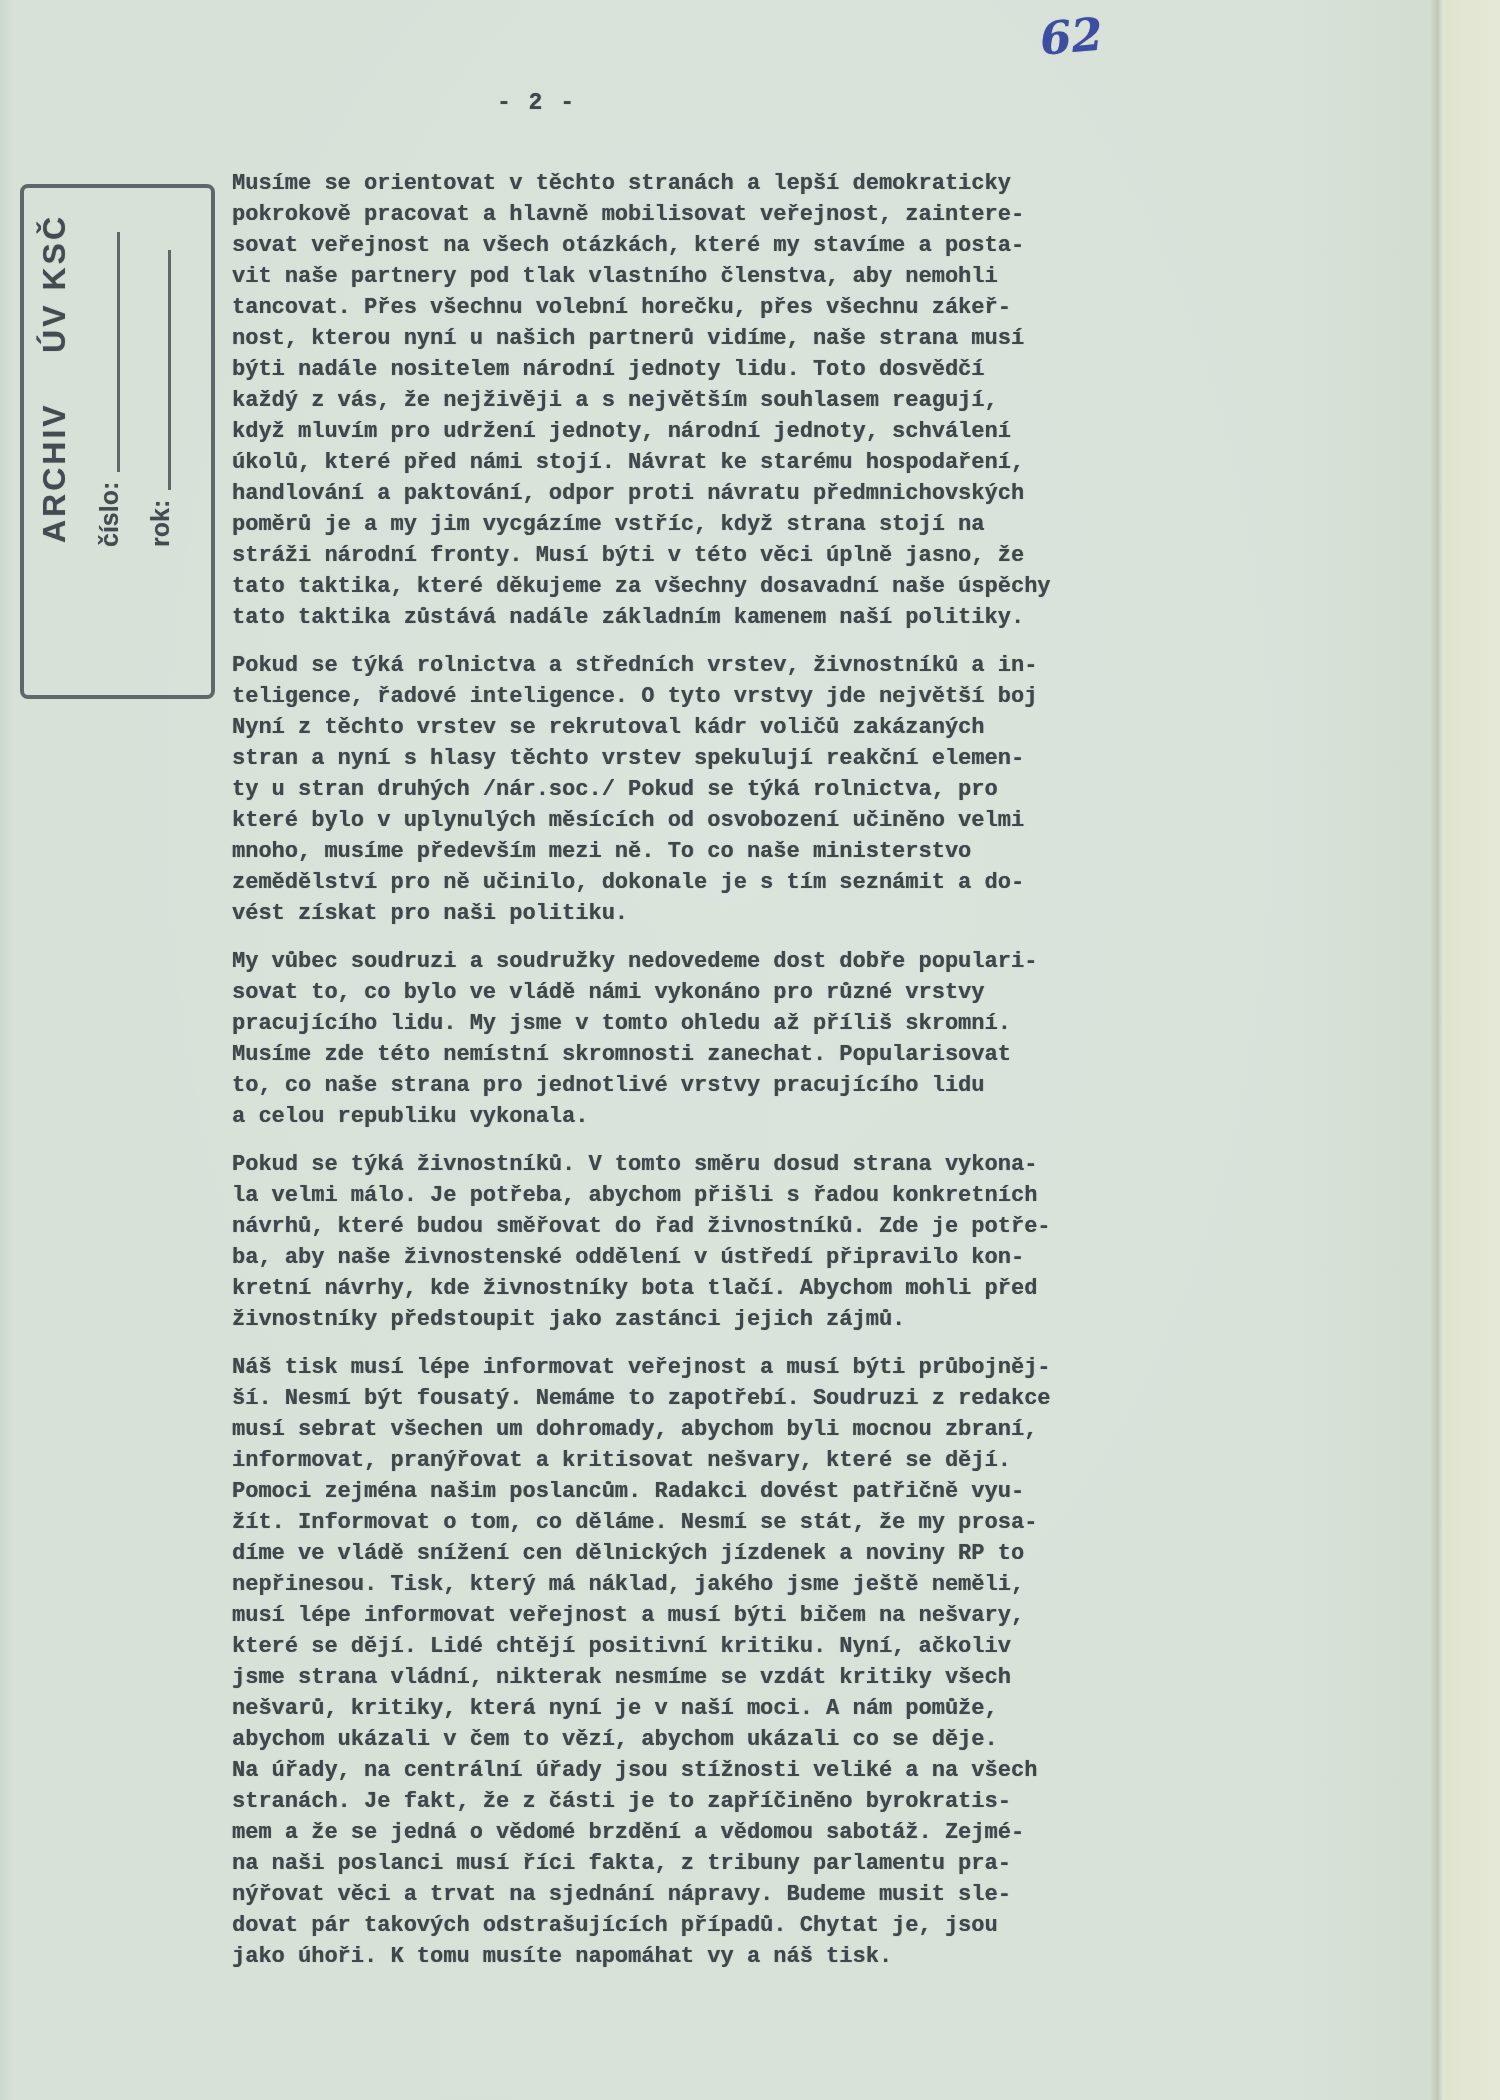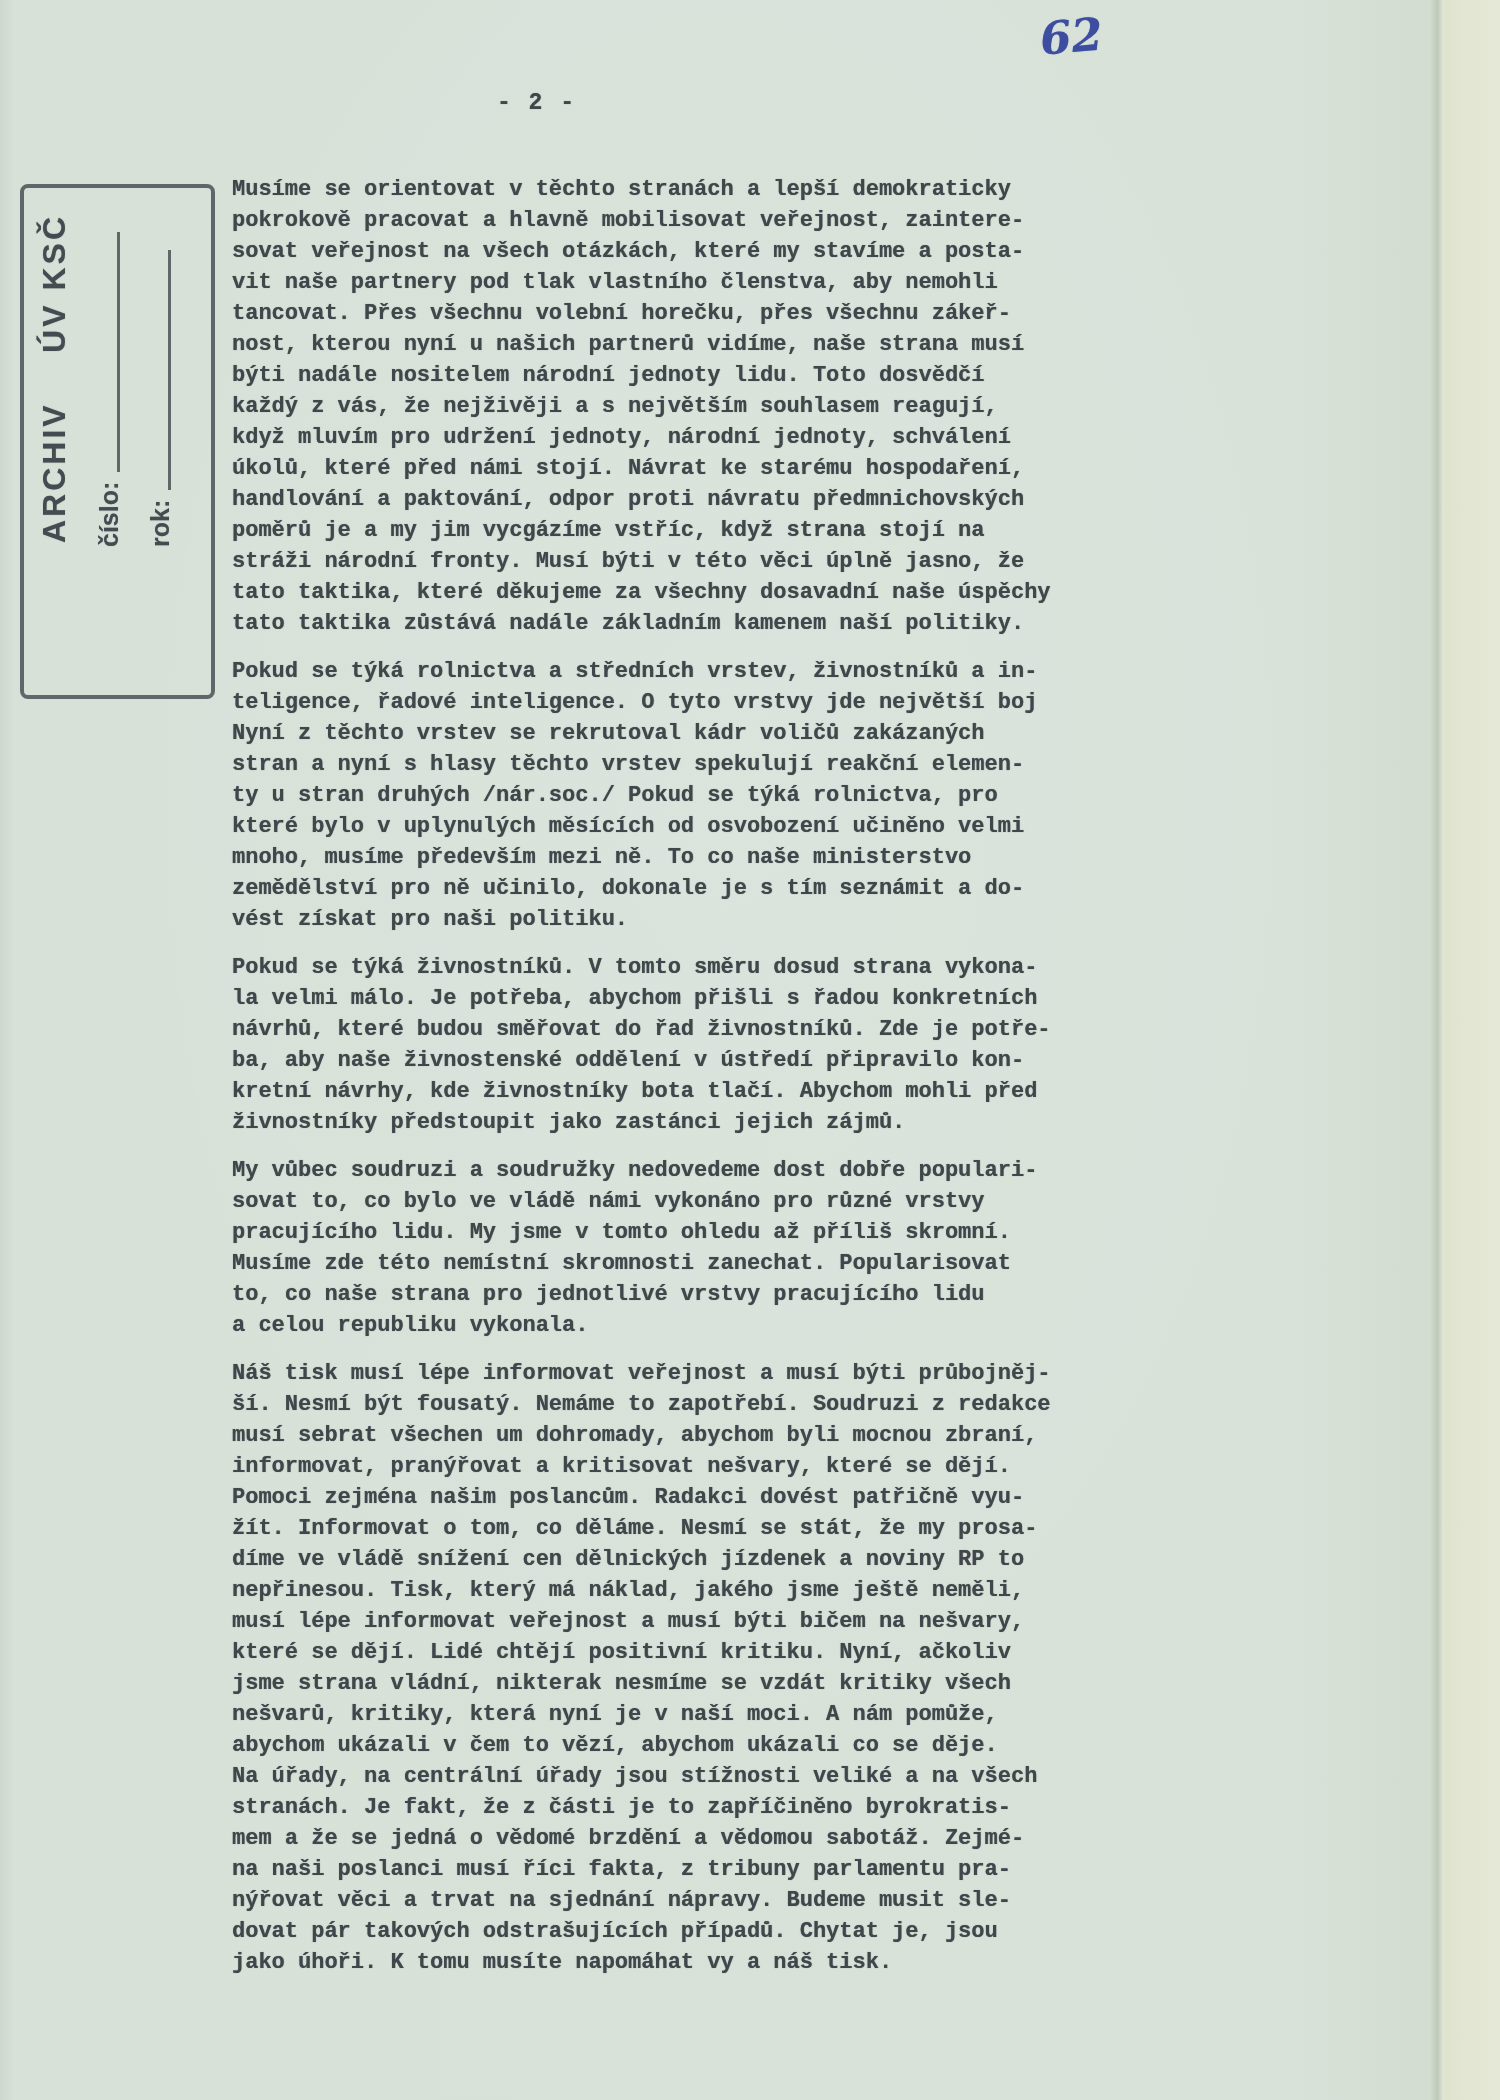--- a/index.html
+++ b/index.html
@@ -33,21 +33,21 @@
     font-family:"DejaVu Serif",serif;
     font-style:italic;font-weight:700;
     font-size:45px;color:#3d4da0;
     transform:rotate(-5deg);
     text-shadow:0 0 1px rgba(61,77,160,0.5);
   }
   .text-block{
     position:absolute;left:232px;top:158px;width:886px;
   }
   .text-block p{
-    margin:16px 0 17px 0;
+    margin:10px 0 17px 0;
     font-size:22px;line-height:31px;
     white-space:pre-wrap;
   }
   .stamp{
     position:absolute;left:-140px;top:344px;
     width:515px;height:195px;
     transform:rotate(-90deg);
     border:4px solid rgba(66,73,78,0.8);
     border-radius:8px;
     color:#454c51;
@@ -116,32 +116,32 @@
 tato taktika zůstává nadále základním kamenem naší politiky.</p>
     <p>Pokud se týká rolnictva a středních vrstev, živnostníků a in-
 teligence, řadové inteligence. O tyto vrstvy jde největší boj
 Nyní z těchto vrstev se rekrutoval kádr voličů zakázaných
 stran a nyní s hlasy těchto vrstev spekulují reakční elemen-
 ty u stran druhých /nár.soc./ Pokud se týká rolnictva, pro
 které bylo v uplynulých měsících od osvobození učiněno velmi
 mnoho, musíme především mezi ně. To co naše ministerstvo
 zemědělství pro ně učinilo, dokonale je s tím seznámit a do-
 vést získat pro naši politiku.</p>
+    <p>My vůbec soudruzi a soudružky nedovedeme dost dobře populari-
+sovat to, co bylo ve vládě námi vykonáno pro různé vrstvy
+pracujícího lidu. My jsme v tomto ohledu až příliš skromní.
+Musíme zde této nemístní skromnosti zanechat. Popularisovat
+to, co naše strana pro jednotlivé vrstvy pracujícího lidu
+a celou republiku vykonala.</p>
     <p>Pokud se týká živnostníků. V tomto směru dosud strana vykona-
 la velmi málo. Je potřeba, abychom přišli s řadou konkretních
 návrhů, které budou směřovat do řad živnostníků. Zde je potře-
 ba, aby naše živnostenské oddělení v ústředí připravilo kon-
 kretní návrhy, kde živnostníky bota tlačí. Abychom mohli před
 živnostníky předstoupit jako zastánci jejich zájmů.</p>
-    <p>My vůbec soudruzi a soudružky nedovedeme dost dobře populari-
-sovat to, co bylo ve vládě námi vykonáno pro různé vrstvy
-pracujícího lidu. My jsme v tomto ohledu až příliš skromní.
-Musíme zde této nemístní skromnosti zanechat. Popularisovat
-to, co naše strana pro jednotlivé vrstvy pracujícího lidu
-a celou republiku vykonala.</p>
     <p>Náš tisk musí lépe informovat veřejnost a musí býti průbojněj-
 ší. Nesmí být fousatý. Nemáme to zapotřebí. Soudruzi z redakce
 musí sebrat všechen um dohromady, abychom byli mocnou zbraní,
 informovat, pranýřovat a kritisovat nešvary, které se dějí.
 Pomoci zejména našim poslancům. Radakci dovést patřičně vyu-
 žít. Informovat o tom, co děláme. Nesmí se stát, že my prosa-
 díme ve vládě snížení cen dělnických jízdenek a noviny RP to
 nepřinesou. Tisk, který má náklad, jakého jsme ještě neměli,
 musí lépe informovat veřejnost a musí býti bičem na nešvary,
 které se dějí. Lidé chtějí positivní kritiku. Nyní, ačkoliv

